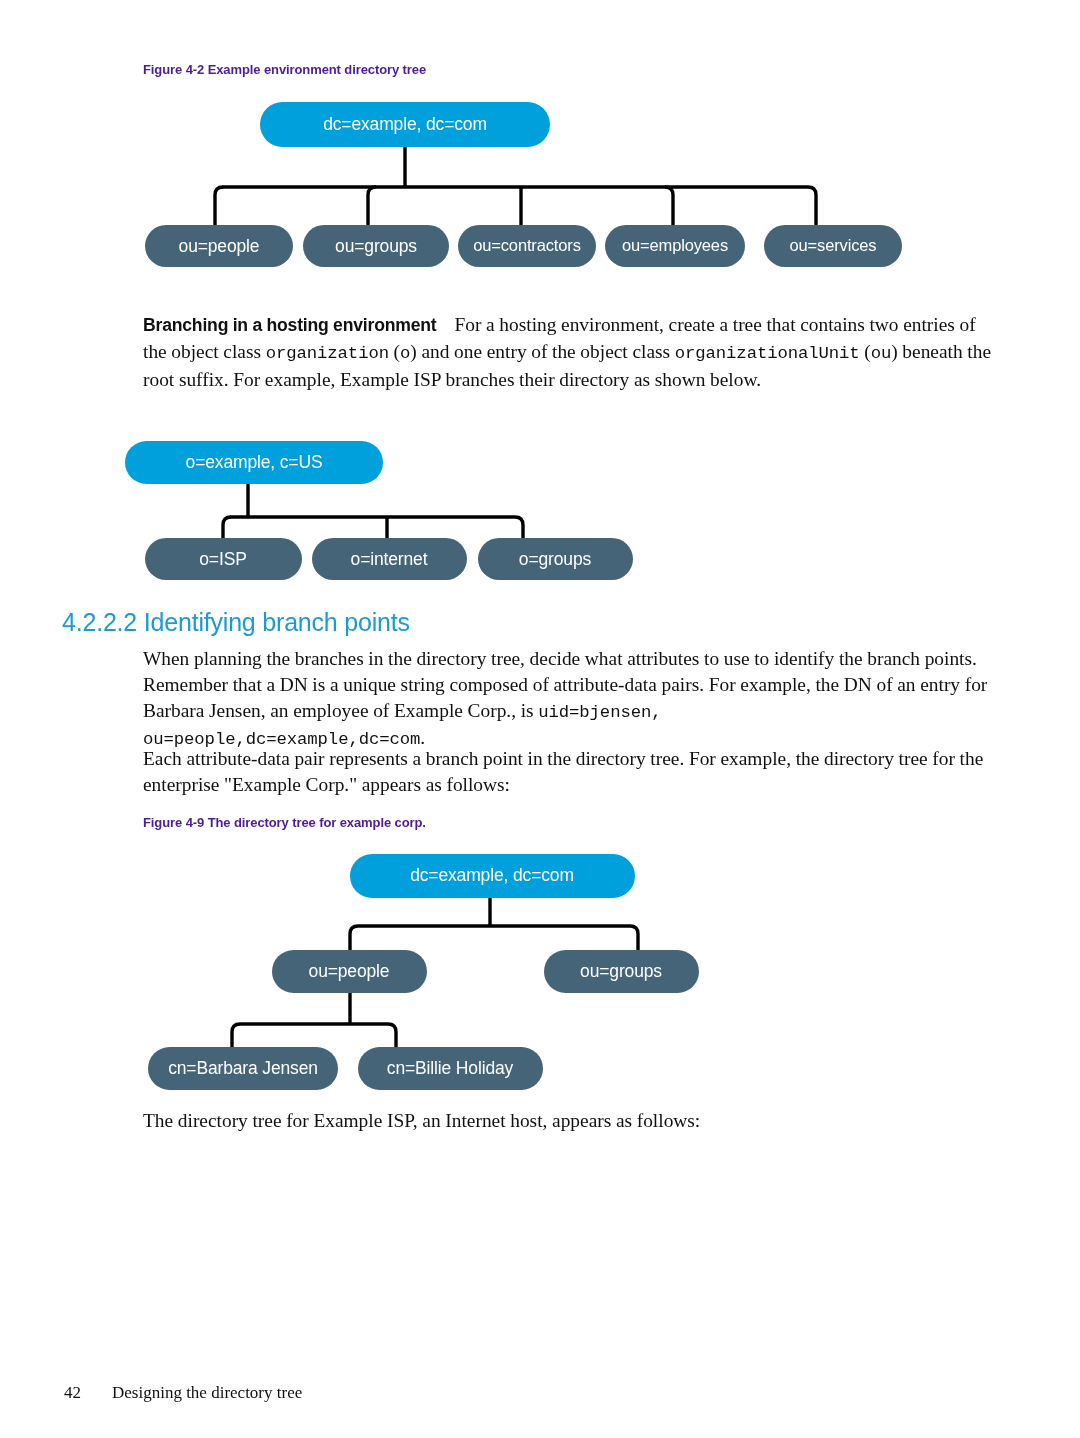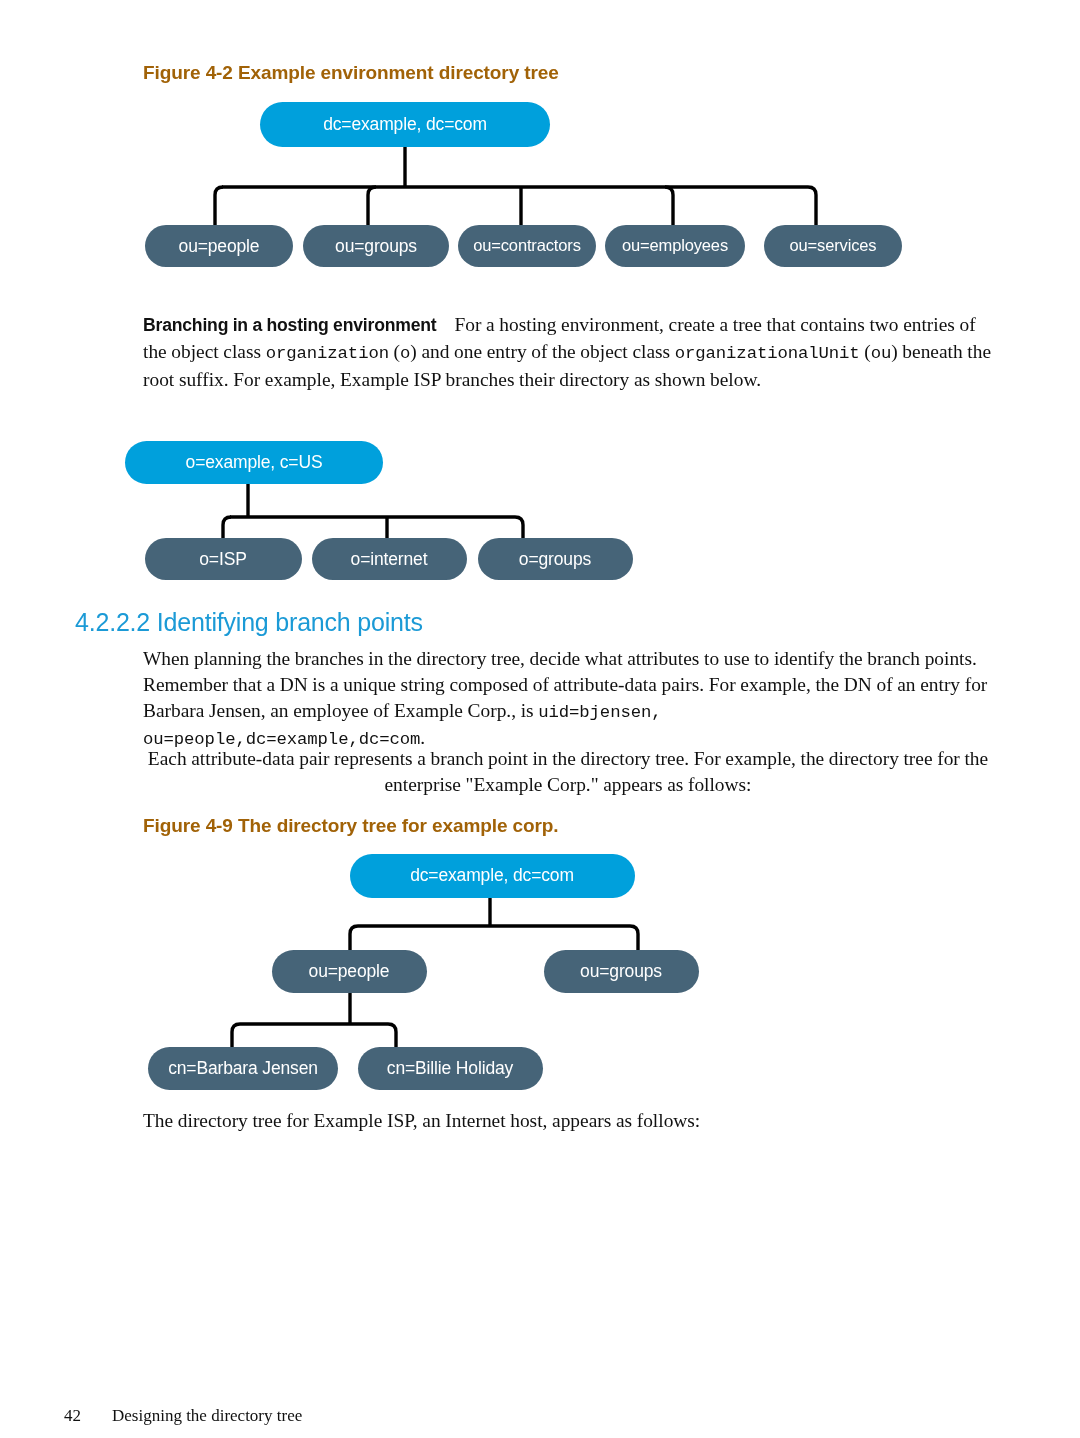--- a/index.html
+++ b/index.html
@@ -19,36 +19,35 @@
   .page {
     position: absolute;
     inset: 0;
   }
 
   
   .fig-caption {
     position: absolute;
     font-family: "Liberation Sans", "DejaVu Sans", sans-serif;
     font-weight: bold;
-    font-size: 19px;
+    font-size: 13px;
     letter-spacing: -0.1px;
-    color: #a16207;
+    color: #4c1d95;
     white-space: nowrap;
   }
 
   
   .section-heading {
     position: absolute;
     font-family: "Liberation Sans", "DejaVu Sans", sans-serif;
     font-weight: normal;
     font-size: 25px;
     color: #1b9ad6;
     white-space: nowrap;
     letter-spacing: -0.2px;
-    margin-left: 13px;
   }
 
   
   .para {
     position: absolute;
     font-family: "Liberation Serif", "DejaVu Serif", serif;
     font-size: 19.4px;
     line-height: 25.8px;
     color: #111111;
     text-align: left;
@@ -191,21 +190,21 @@
       </g>
     </svg>
   </div>
 
   <div class="section-heading" style="left:62px; top:608px;">4.2.2.2 Identifying branch points</div>
 
   <div class="para" style="left:143px; top:646px; width:850px;">
     <span>When planning the branches in the directory tree, decide what attributes to use to identify the branch points. Remember that a DN is a unique string composed of attribute-data pairs. For example, the DN of an entry for Barbara Jensen, an employee of Example Corp., is </span><span class="mono">uid=bjensen,</span><br><span class="mono">ou=people,dc=example,dc=com</span><span>.</span>
   </div>
 
-  <div class="para" style="left:143px; top:746px; width:850px;text-align:center;">Each attribute-data pair represents a branch point in the directory tree. For example, the directory tree for the enterprise "Example Corp." appears as follows:</div>
+  <div class="para" style="left:143px; top:746px; width:850px;">Each attribute-data pair represents a branch point in the directory tree. For example, the directory tree for the enterprise "Example Corp." appears as follows:</div>
 
   <div class="fig-caption" style="left:143px; top:815px;">Figure 4-9 The directory tree for example corp.</div>
 
   <div class="diagram" style="left:140px; top:846px; width:580px; height:250px;">
     <svg width="580" height="250" viewBox="0 0 580 250">
       <g>
         <path class="connector" d="M 350 51 L 350 80"></path>
         <path class="connector" d="M 218 80 L 490 80"></path>
         <path class="connector" d="M 210 105 L 210 88 Q 210 80 218 80"></path>
         <path class="connector" d="M 498 105 L 498 88 Q 498 80 490 80"></path>
@@ -236,17 +235,17 @@
       </g>
       <g>
         <rect x="218" y="201" width="185" height="43" rx="21.5" ry="21.5" fill="#466478"></rect>
         <text class="node-label" x="310" y="223">cn=Billie Holiday</text>
       </g>
     </svg>
   </div>
 
   <div class="para" style="left:143px; top:1108px; width:850px;">The directory tree for Example ISP, an Internet host, appears as follows:</div>
 
-  <div class="footer" style="left:64px; top:1383px;margin-top:23px;">
+  <div class="footer" style="left:64px; top:1383px;">
     <span class="pgnum">42</span><span>Designing the directory tree</span>
   </div>
 
 </div>
 
 </body></html>

